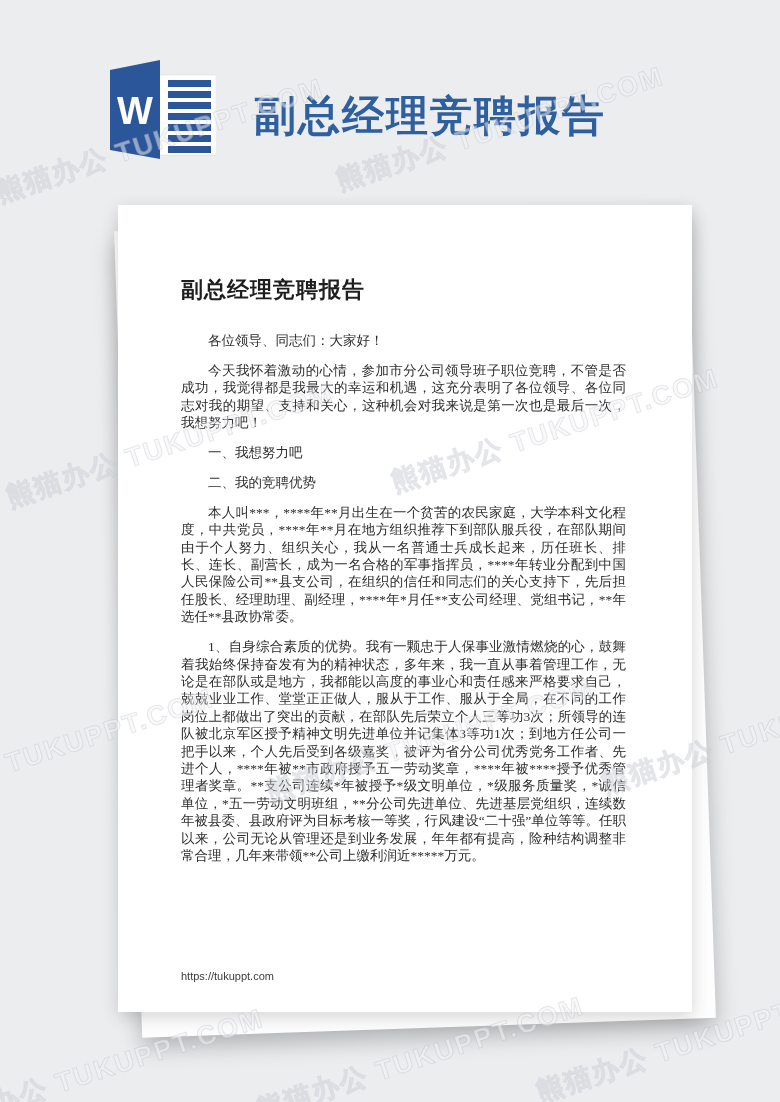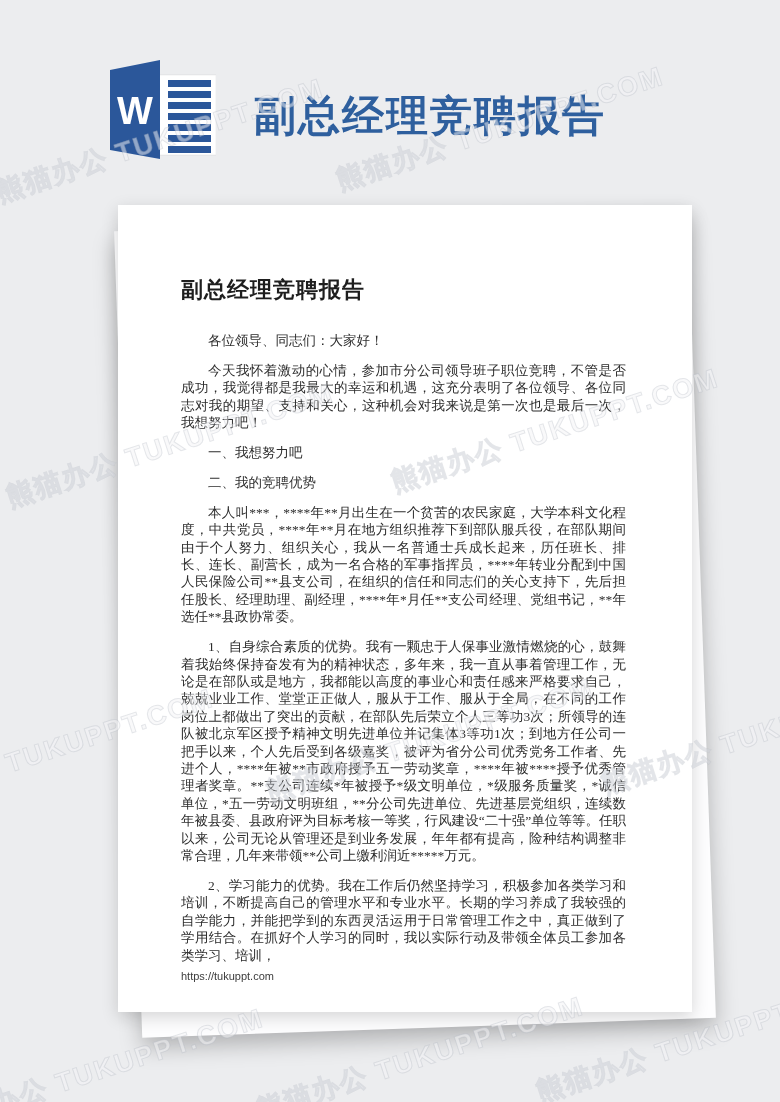--- a/index.html
+++ b/index.html
@@ -104,21 +104,20 @@
     <div class="back-page"></div>
     <div class="doc-page">
       <h2 class="doc-title">副总经理竞聘报告</h2>
       <div id="doc-body">
           <p class="para greeting">各位领导、同志们：大家好！</p>
           <p class="para body">今天我怀着激动的心情，参加市分公司领导班子职位竞聘，不管是否成功，我觉得都是我最大的幸运和机遇，这充分表明了各位领导、各位同志对我的期望、支持和关心，这种机会对我来说是第一次也是最后一次，我想努力吧！</p>
           <p class="para heading">一、我想努力吧</p>
           <p class="para heading">二、我的竞聘优势</p>
           <p class="para body">本人叫***，****年**月出生在一个贫苦的农民家庭，大学本科文化程度，中共党员，****年**月在地方组织推荐下到部队服兵役，在部队期间由于个人努力、组织关心，我从一名普通士兵成长起来，历任班长、排长、连长、副营长，成为一名合格的军事指挥员，****年转业分配到中国人民保险公司**县支公司，在组织的信任和同志们的关心支持下，先后担任股长、经理助理、副经理，****年*月任**支公司经理、党组书记，**年选任**县政协常委。</p>
           <p class="para body">1、自身综合素质的优势。我有一颗忠于人保事业激情燃烧的心，鼓舞着我始终保持奋发有为的精神状态，多年来，我一直从事着管理工作，无论是在部队或是地方，我都能以高度的事业心和责任感来严格要求自己，兢兢业业工作、堂堂正正做人，服从于工作、服从于全局，在不同的工作岗位上都做出了突出的贡献，在部队先后荣立个人三等功3次；所领导的连队被北京军区授予精神文明先进单位并记集体3等功1次；到地方任公司一把手以来，个人先后受到各级嘉奖，被评为省分公司优秀党务工作者、先进个人，****年被**市政府授予五一劳动奖章，****年被****授予优秀管理者奖章。**支公司连续*年被授予*级文明单位，*级服务质量奖，*诚信单位，*五一劳动文明班组，**分公司先进单位、先进基层党组织，连续数年被县委、县政府评为目标考核一等奖，行风建设“二十强”单位等等。任职以来，公司无论从管理还是到业务发展，年年都有提高，险种结构调整非常合理，几年来带领**公司上缴利润近*****万元。</p>
-          <p class="para body">2、学习能力的优势。我在工作后仍然坚持学习，积极参加各类学习和培训，不断提高自己的管理水平和专业水平。长期的学习养成了我较强的自学能力，并能把学到的东西灵活运用于日常管理工作之中，真正做到了学用结合。在抓好个人学习的同时，我以实际行动及带领全体员工参加各类学习、培训，</p>
         </div>
       <div class="doc-footer">https://tukuppt.com</div>
     </div>
   </div>
 
   <div class="wm-layer" id="wm-layer">
       <span class="wm" style="left: 160px; top: 140px;">熊猫办公 TUKUPPT.COM</span>
       <span class="wm" style="left: 500px; top: 128px;">熊猫办公 TUKUPPT.COM</span>
       <span class="wm" style="left: 170px; top: 445px;">熊猫办公 TUKUPPT.COM</span>
       <span class="wm" style="left: 555px; top: 430px;">熊猫办公 TUKUPPT.COM</span>

